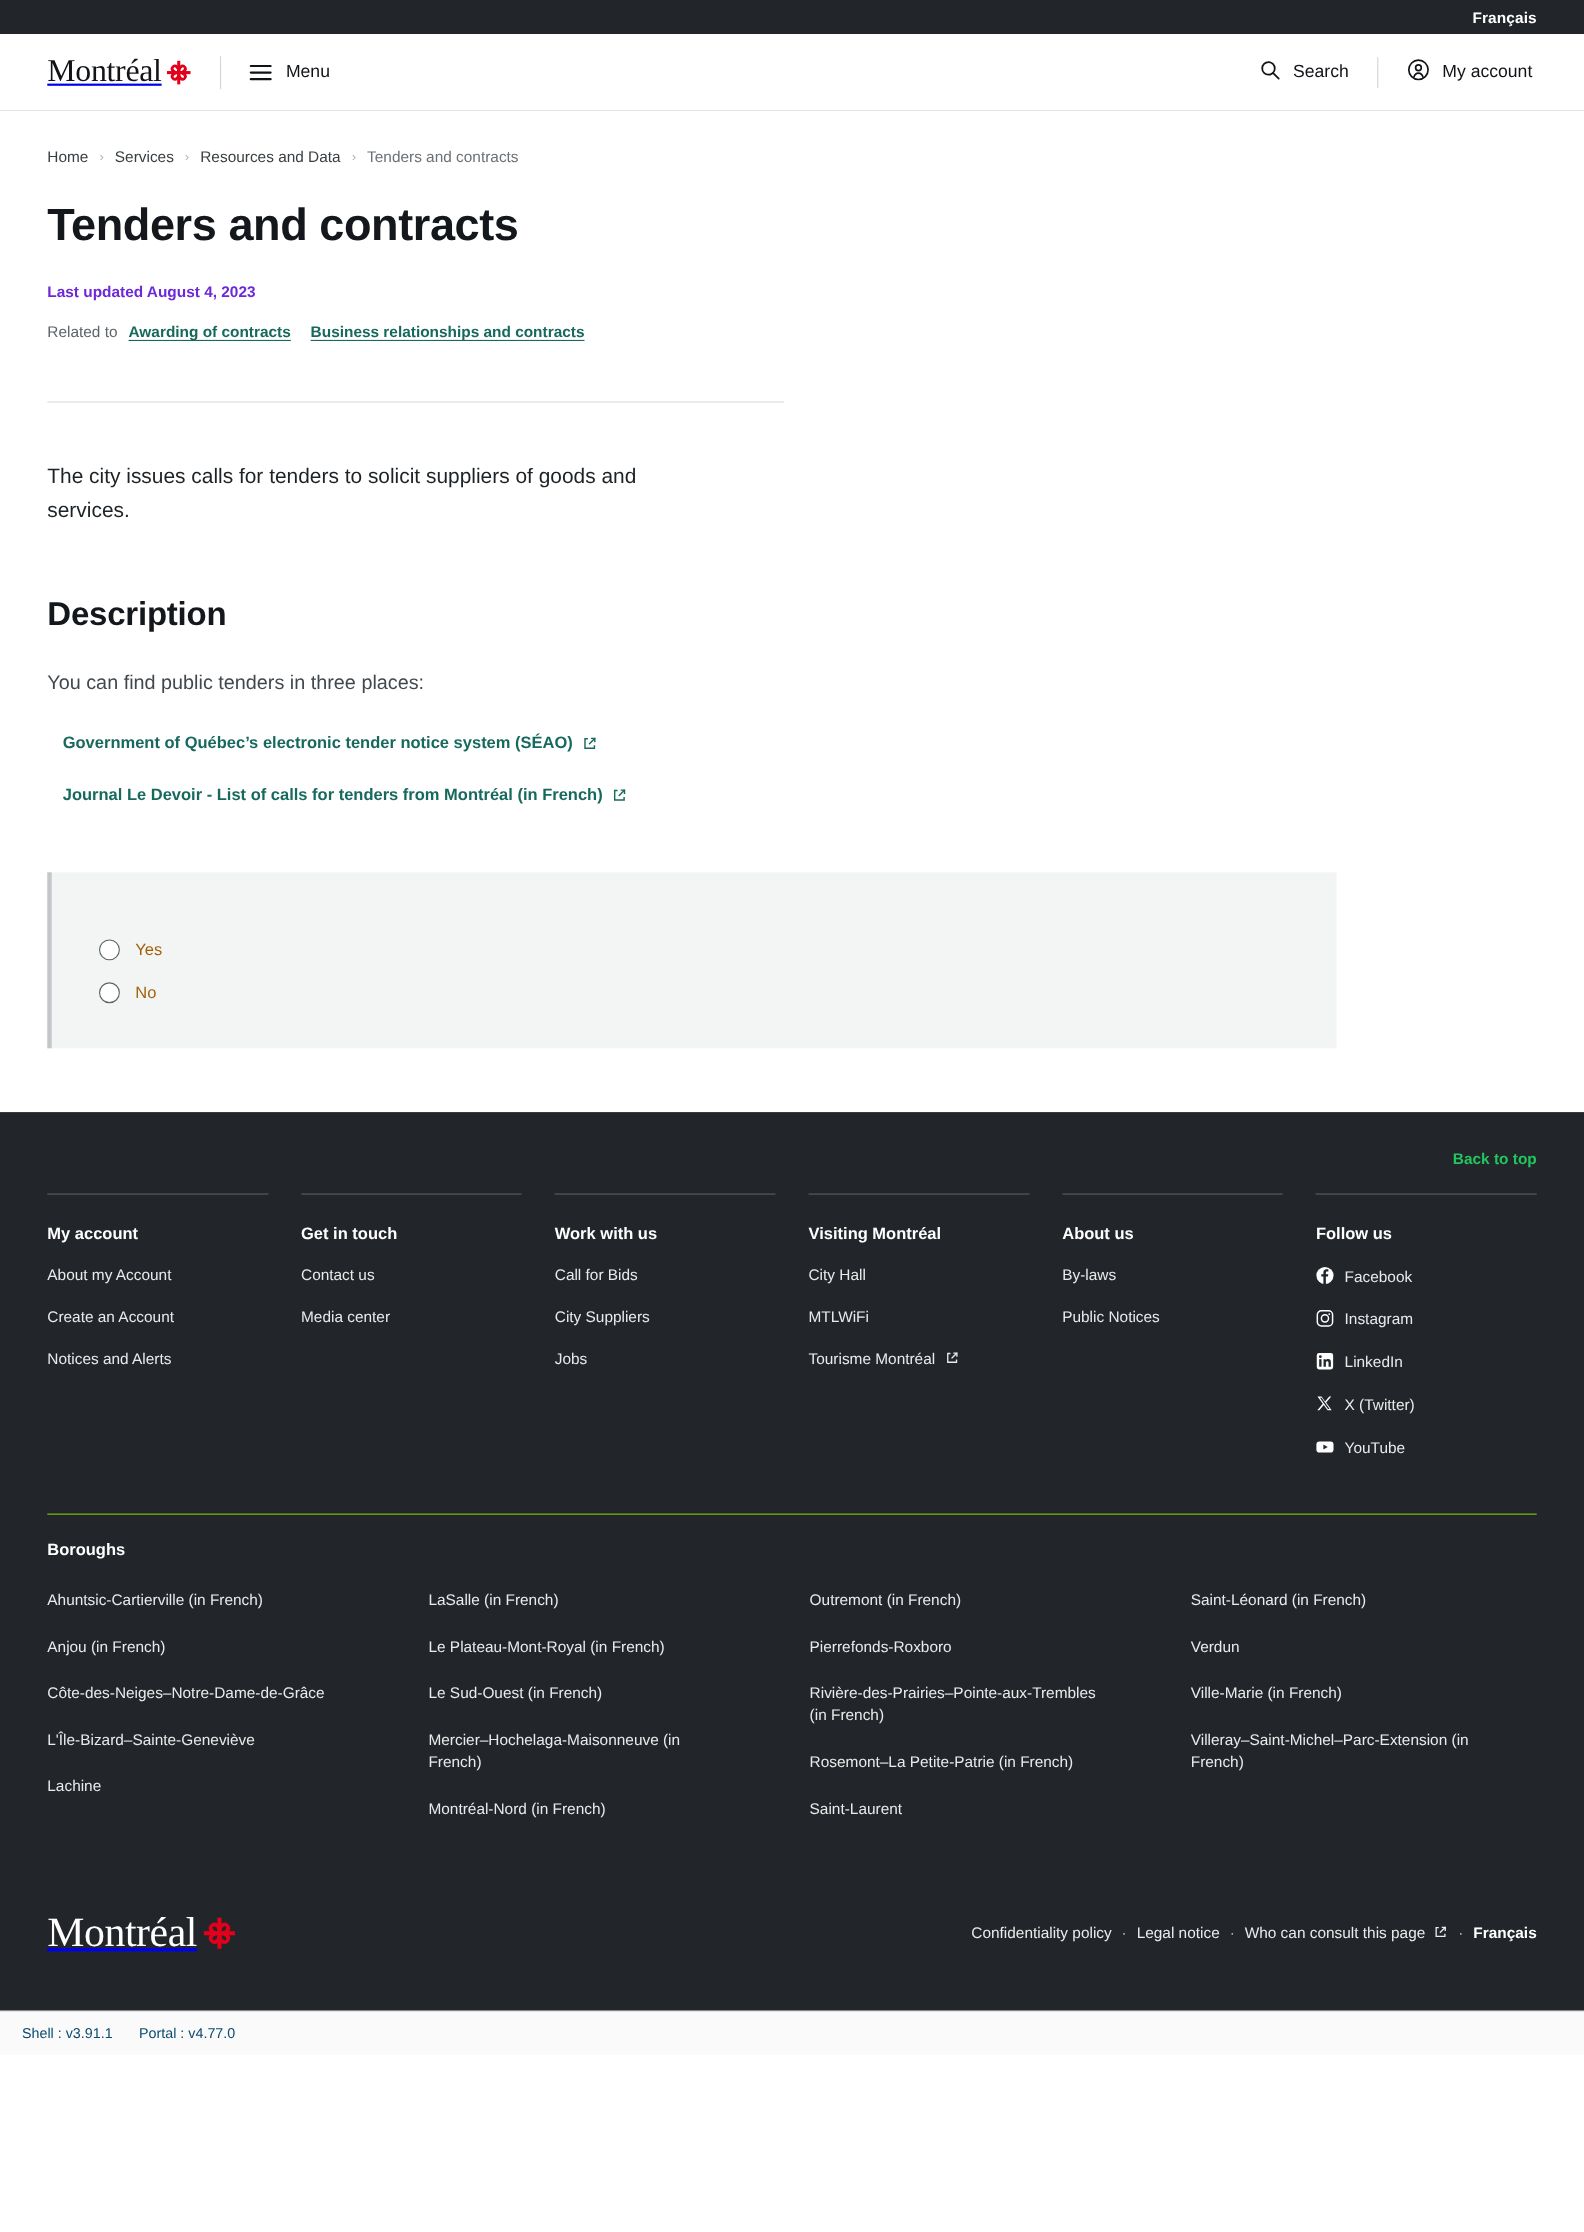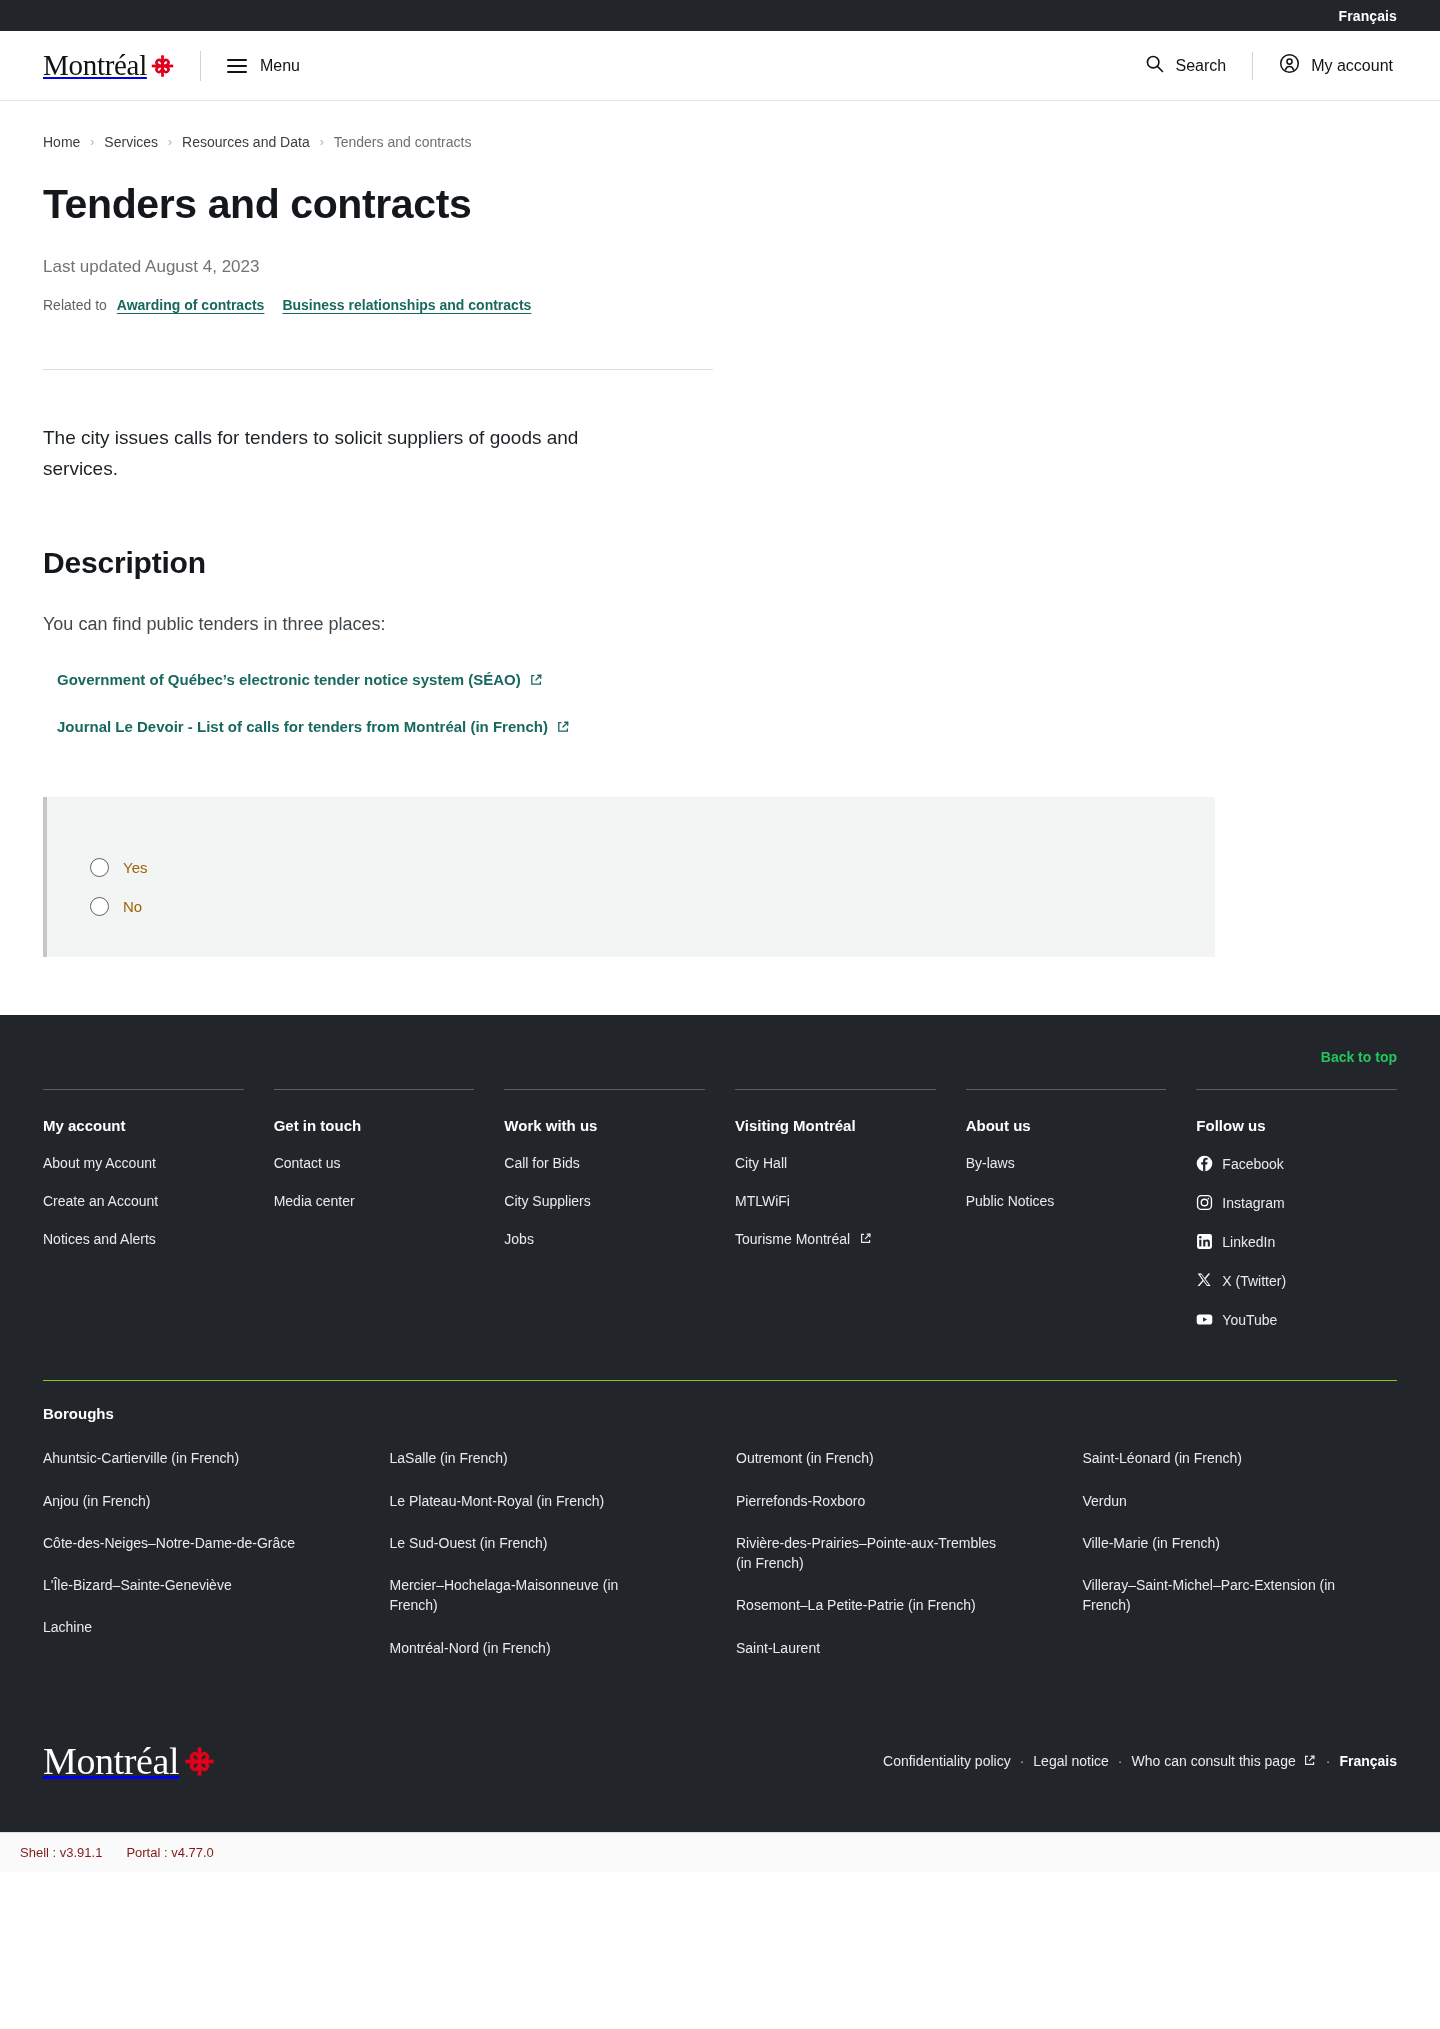--- a/index.html
+++ b/index.html
@@ -80,21 +80,21 @@
   }
   .breadcrumb .crumb-current { color: #6b7176; font-weight: 400; }
   .breadcrumb .chev { color: #adb2b6; font-size: 12px; }
 
   h1.page-title {
     font-size: 41px; font-weight: 700; color: #14181c;
     margin-top: 32px; letter-spacing: -0.4px; line-height: 1.12;
   }
 
   .meta-updated {
-    margin-top: 29px; font-size: 17px; color: #737373;
+    margin-top: 29px; font-size: 14px; color: #6d28d9; font-weight: bold;
   }
   .related-row {
     margin-top: 20px; display: flex; align-items: baseline; gap: 10px;
     flex-wrap: wrap; font-size: 14px;
   }
   .related-row .rel-label { color: #5d6367; }
   .related-row a {
     color: #17695e; font-weight: 700; text-decoration: underline;
     text-underline-offset: 3px; margin-right: 8px;
   }
@@ -188,21 +188,21 @@
 
   .legal { display: flex; align-items: center; gap: 9px; font-size: 14px; }
   .legal a { color: #e9eaeb; text-decoration: none; display: inline-flex; align-items: center; gap: 7px; }
   .legal a.strong { font-weight: 700; color: #ffffff; }
   .legal .dot { color: #b6babd; }
 
   
   .versionbar {
     background: #fafafa; border-top: 1px solid #e0e0e0;
     padding: 12px 20px; display: flex; gap: 24px;
-    font-size: 13px; color: #7f1d1d;
+    font-size: 13px; color: #0c4a6e;
   }
 </style>
 </head>
 <body>
 
 <div class="topbar">
   <a href="#">Français</a>
 </div>
 
 <header class="header">

